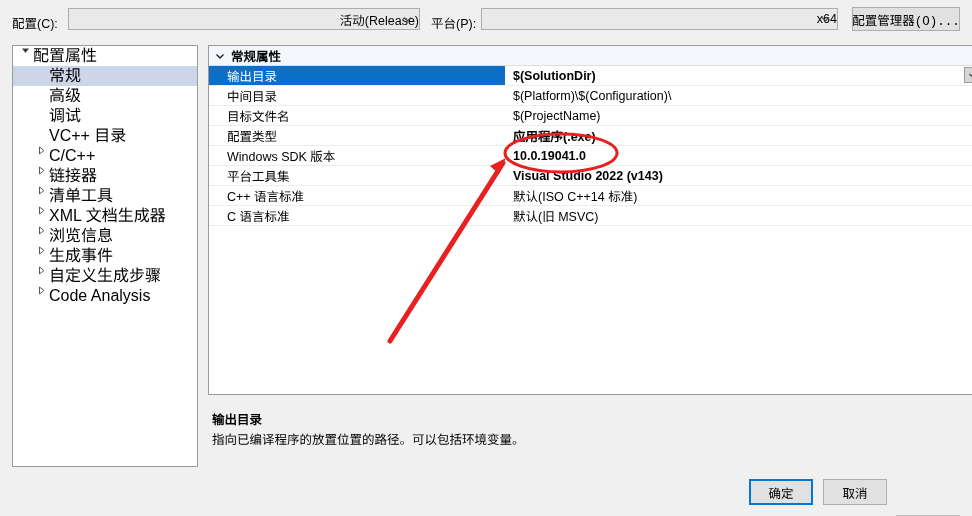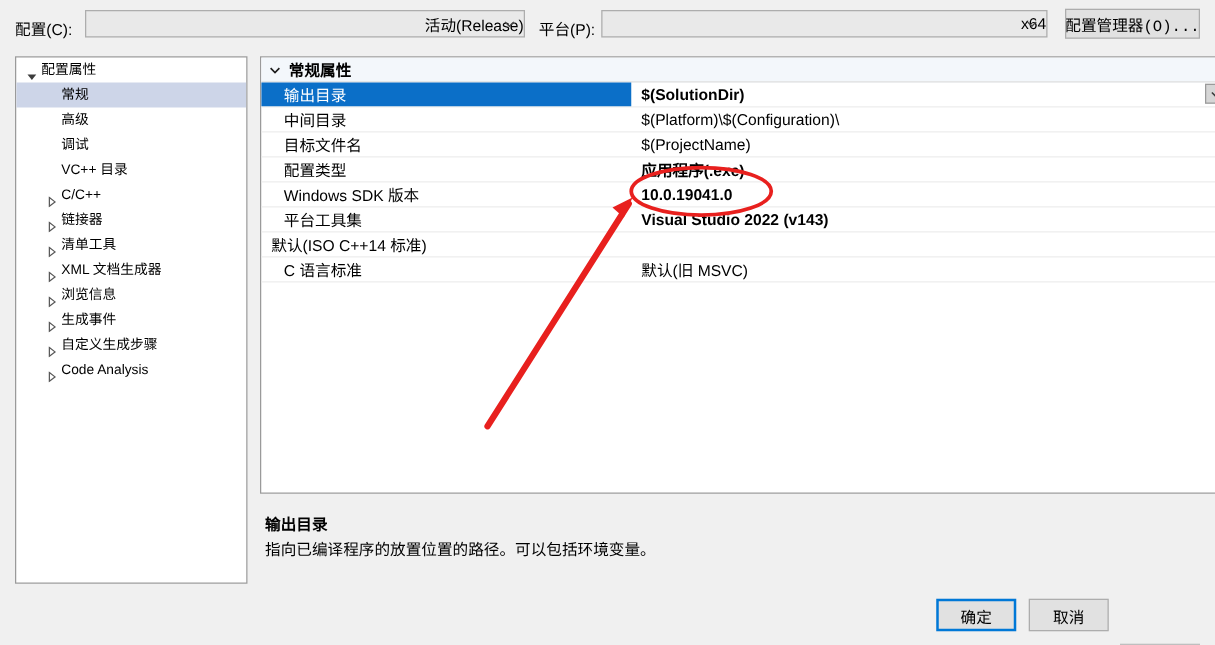--- a/index.html
+++ b/index.html
@@ -83,24 +83,24 @@
     width: 186px; height: 422px;
     box-sizing: border-box;
     background: #fff;
     border: 1px solid #9a9a9a;
     overflow: hidden;
   }
   .tree-item {
     position: relative;
     height: 20px;
     line-height: 20px;
-    font-size: 11px;
-    white-space: nowrap;
-    display: flex;
-    align-items: flex-end;
+    font-size: 16px;
+    white-space: nowrap;
+    display: flex;
+    align-items: flex-start;
   }
   .tree-item.selected { background: #cdd5e8; }
   .tree-item .expander {
     width: 16px;
     flex: 0 0 16px;
     display: flex;
     align-items: center;
     justify-content: center;
   }
   .tree-item .tlabel { flex: 1 1 auto; }
@@ -364,20 +364,21 @@
         </div>
         <div class="grid-row bold">
           <div class="cell-name">Windows SDK 版本</div>
           <div class="cell-val">10.0.19041.0</div>
         </div>
         <div class="grid-row bold">
           <div class="cell-name">平台工具集</div>
           <div class="cell-val">Visual Studio 2022 (v143)</div>
         </div>
         <div class="grid-row">
+          <div class="cell-name">C++ 语言标准</div>
           <div class="cell-val">默认(ISO C++14 标准)</div>
         </div>
         <div class="grid-row">
           <div class="cell-name">C 语言标准</div>
           <div class="cell-val">默认(旧 MSVC)</div>
         </div>
       </div>
   </div>
 
   <div class="descpanel">

